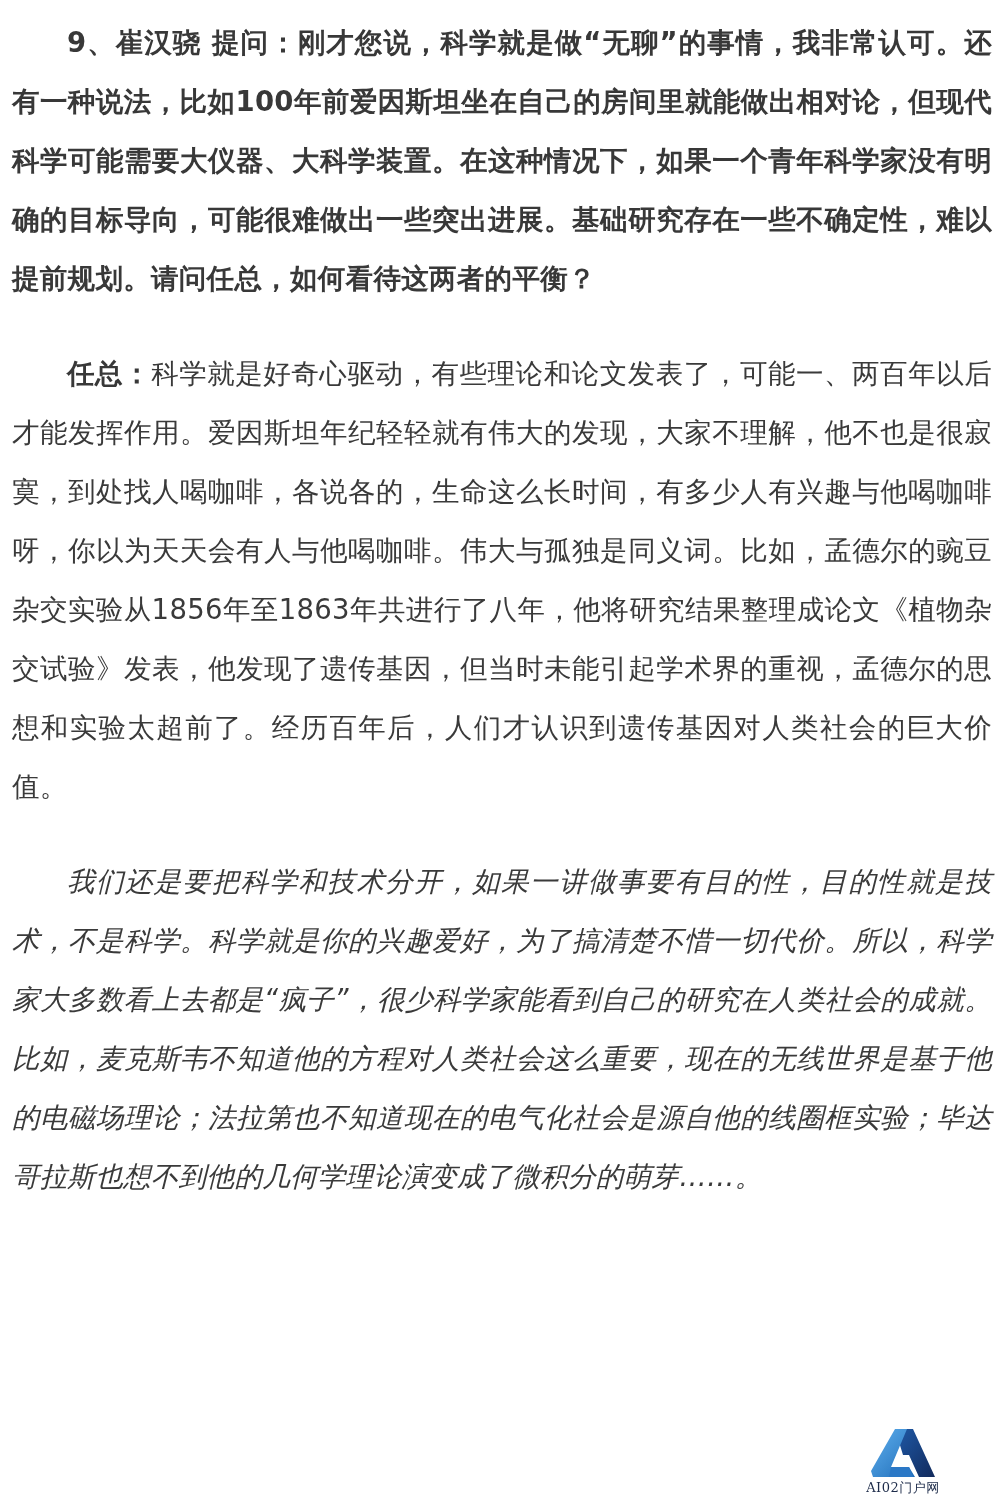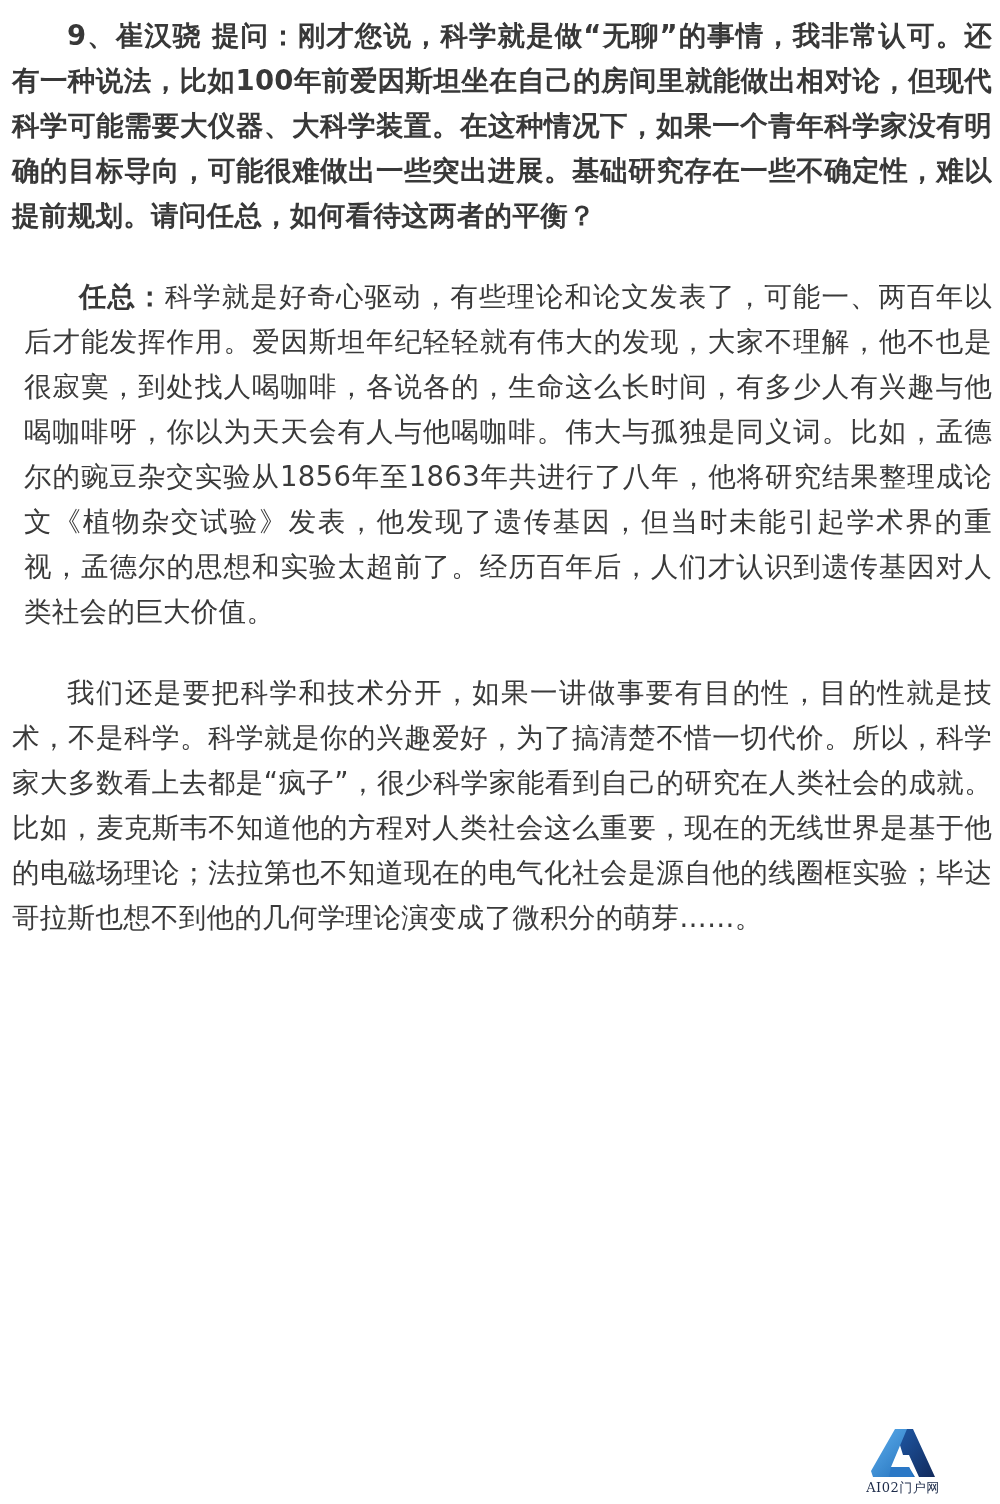--- a/index.html
+++ b/index.html
@@ -17,36 +17,36 @@
     }
     .article {
       position: absolute;
       left: 12px;
       top: 13px;
       width: 980px;
     }
     .para {
       margin: 0;
       font-size: 27.5px;
-      line-height: 45px;
+      line-height: 59px;
       text-indent: 55px;
       letter-spacing: 0.3px;
       text-align: justify;
       word-break: break-all;
     }
     .para.bold {
       font-weight: bold;
       color: #383838;
     }
     .para .lead {
       font-weight: bold;
       color: #383838;
     }
-    .gap-1 { margin-top: 36px; margin-left: 12px; }
-    .gap-2 { margin-top: 36px; }
+    .gap-1 { margin-top: 36px; }
+    .gap-2 { margin-top: 36px; font-style: italic; }
     .gap-3 { margin-top: 25px; }
 
     .watermark {
       position: absolute;
       left: 858px;
       top: 1427px;
       width: 90px;
       height: 76px;
     }
     .watermark svg { display: block; margin: 0 auto; }

